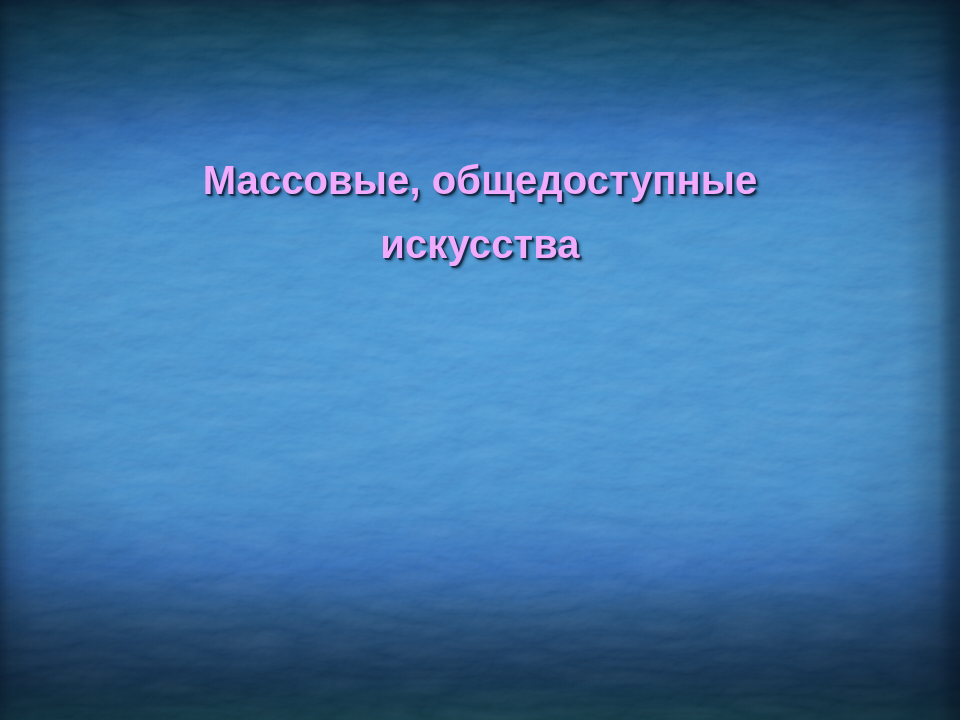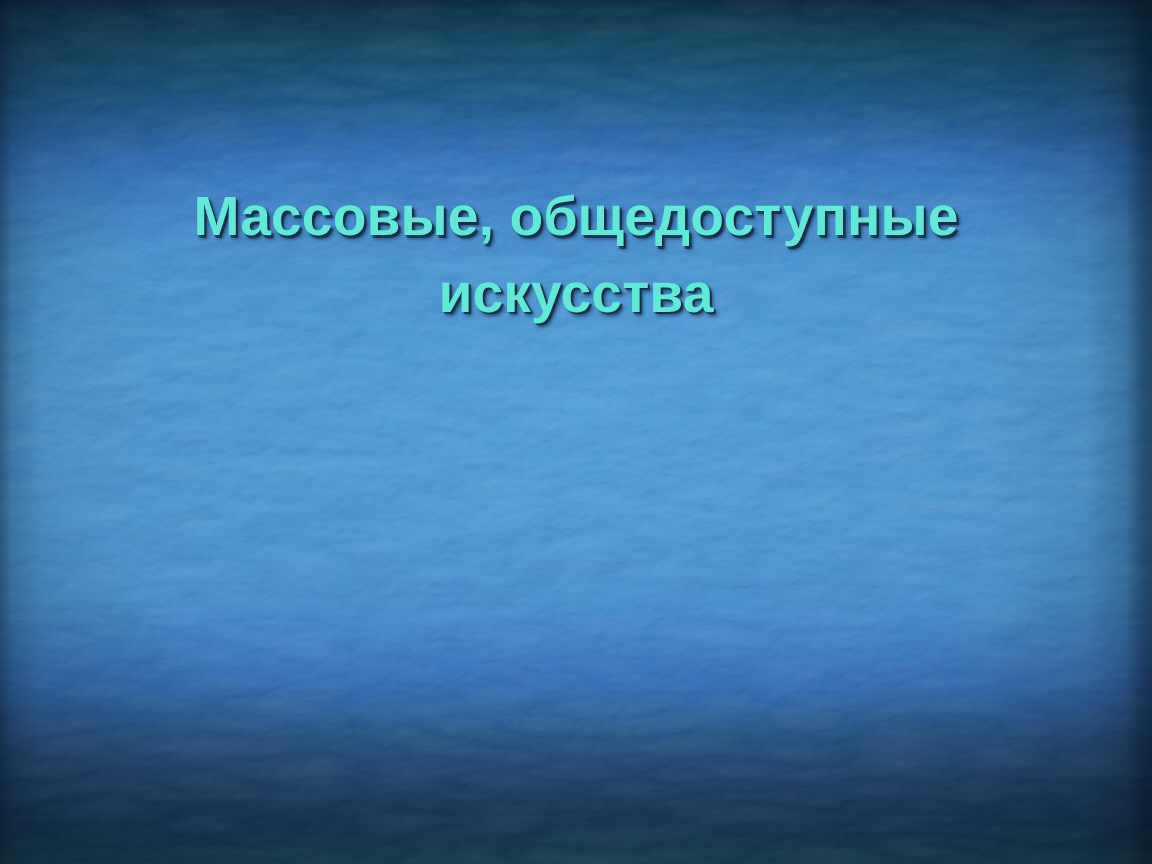--- a/index.html
+++ b/index.html
@@ -107,24 +107,24 @@
   
   .title-block {
     position: absolute;
     left: 60px;
     top: 148px;
     width: 840px;
     text-align: center;
   }
   .title-text {
     margin: 0;
-    color: #5eead4;
+    color: #f0abfc;
     font-family: "Liberation Sans", sans-serif;
     font-weight: bold;
-    font-size: 46px;
+    font-size: 40px;
     line-height: 64px;
     letter-spacing: 0.1px;
     white-space: pre-line;
     text-shadow:
       2px 2px 0px rgba(8, 26, 48, 0.58),
       3px 3px 3px rgba(6, 20, 38, 0.50),
       1px 1px 1px rgba(10, 30, 55, 0.45);
   }
 </style>
 </head>

